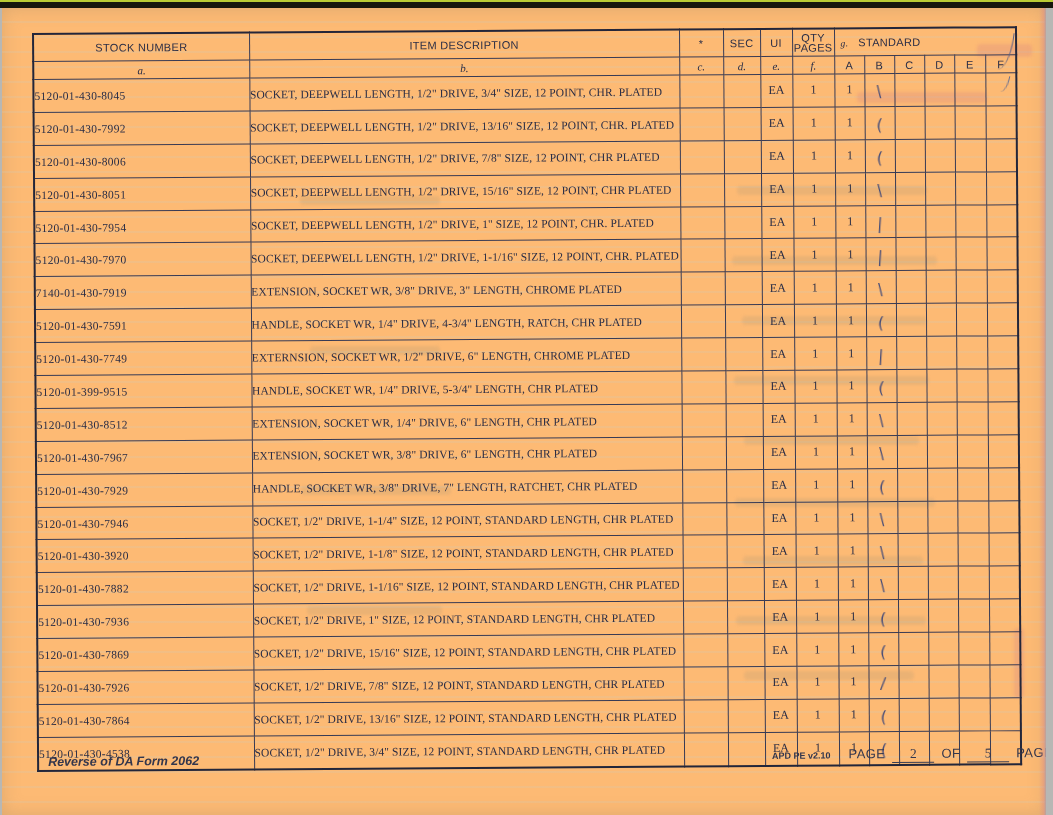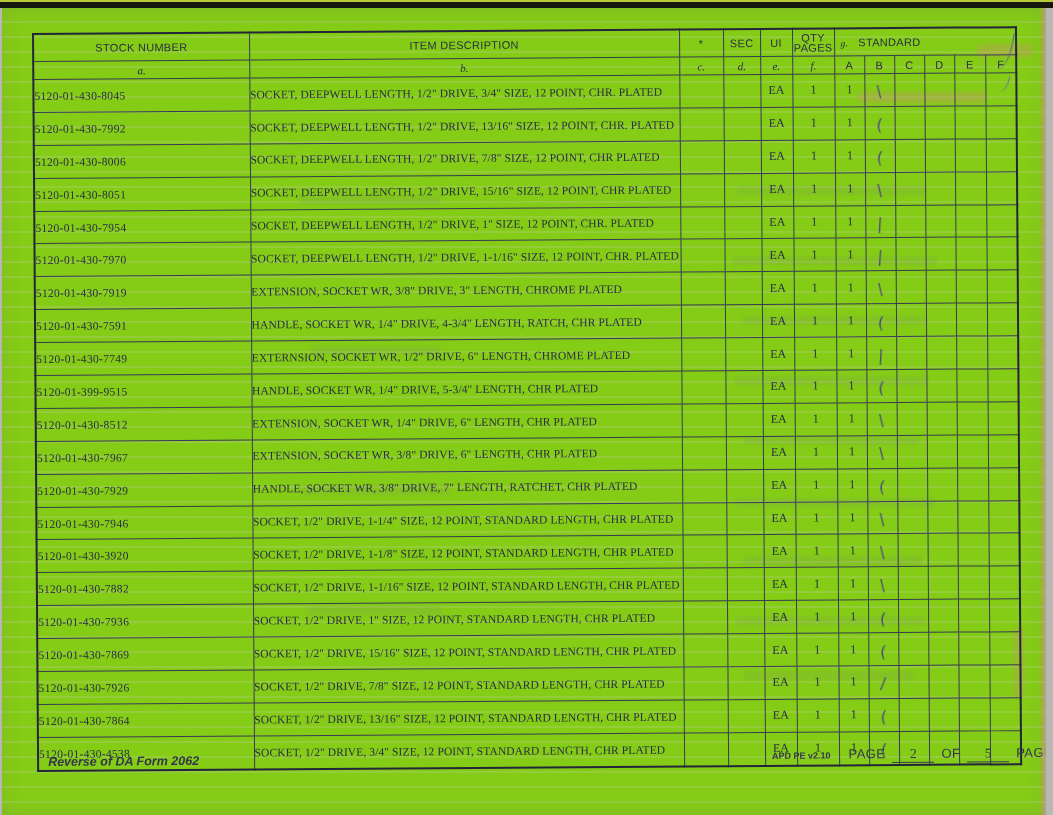--- a/index.html
+++ b/index.html
@@ -10,21 +10,21 @@
   }
   
   .scan-band{
     position:absolute;left:0;top:0;width:1053px;height:8px;
     background:linear-gradient(180deg,#b9cc35 0 2px,#16170d 2px 100%);
     z-index:5;
   }
   
   .paper{
     position:absolute;left:2px;top:8px;width:1044px;height:807px;
-    background:#84cc16;
+    background:#fdba74;
     box-shadow:inset 0 0 18px rgba(120,115,95,.25);
     overflow:hidden;
   }
   .paper::before{ 
     content:"";position:absolute;inset:0;pointer-events:none;
     background:repeating-linear-gradient(180deg,
       rgba(255,255,255,0) 0 13px,
       rgba(205,203,188,.22) 13px 15px);
   }
   
@@ -269,21 +269,21 @@
     <td class="c-qa">1</td>
     <td class="c-q">1</td>
     <td class="c-q"><span class="mark">|</span></td>
     <td class="c-q"></td>
     <td class="c-q"></td>
     <td class="c-q"></td>
     <td class="c-q"></td>
   </tr>
 
   <tr class="data">
-    <td class="c-stock"><span>5120-01-430-7919</span></td>
+    <td class="c-stock"><span>7140-01-430-7919</span></td>
     <td class="c-desc"><span>EXTENSION, SOCKET WR, 3/8" DRIVE, 3" LENGTH, CHROME PLATED</span></td>
     <td></td>
     <td></td>
     <td class="c-ui">EA</td>
     <td class="c-qa">1</td>
     <td class="c-q">1</td>
     <td class="c-q"><span class="mark">\</span></td>
     <td class="c-q"></td>
     <td class="c-q"></td>
     <td class="c-q"></td>

